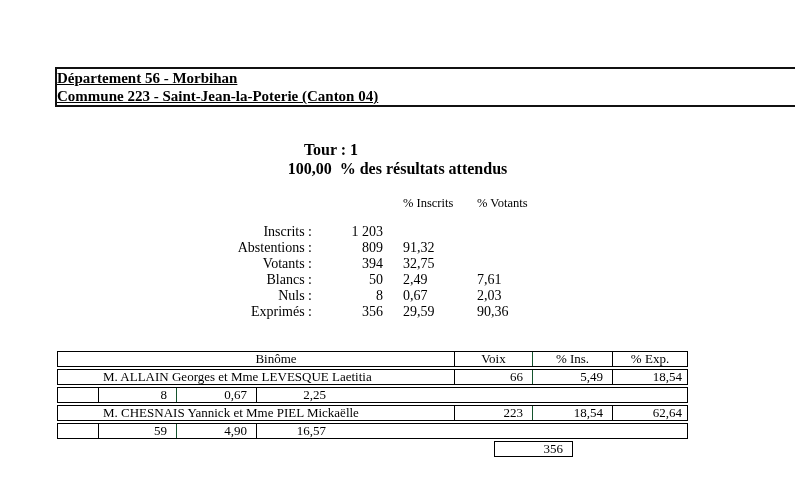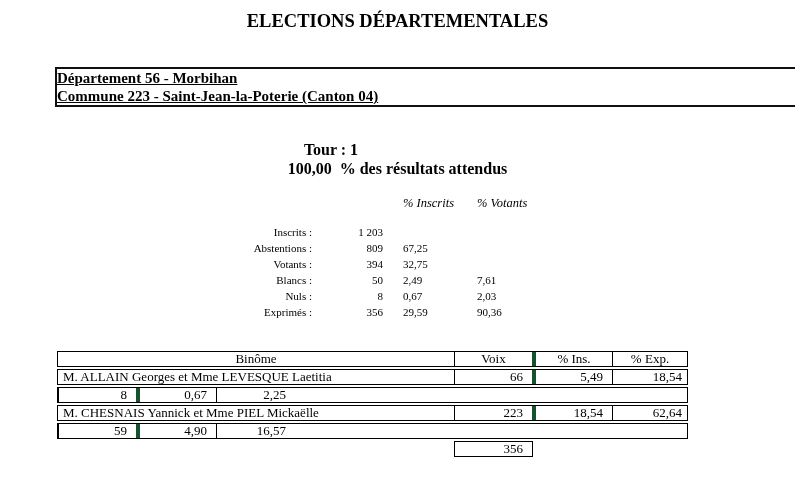--- a/index.html
+++ b/index.html
@@ -29,60 +29,59 @@
 
   .tour-line1 {
     position: absolute; top: 141px; left: 0; width: 662px;
     text-align: center; font-size: 16px; font-weight: bold;
   }
   .tour-line2 {
     position: absolute; top: 160px; left: 0; width: 795px;
     text-align: center; font-size: 16px; font-weight: bold; white-space: pre;
   }
 
-  .stats-header { position: absolute; top: 195px; font-size: 12.5px; line-height: 16px; font-style: italic; }
+  .stats-header { position: absolute; top: 195px; font-size: 12.5px; line-height: 16px; }
   .hdr-inscrits { left: 403px; }
   .hdr-votants  { left: 477px; }
 
-  .stat-row { position: absolute; left: 0; width: 795px; height: 16px; font-size: 11px; line-height: 16px; }
+  .stat-row { position: absolute; left: 0; width: 795px; height: 16px; font-size: 14px; line-height: 16px; }
   .stat-label { position: absolute; left: 150px; width: 162px; text-align: right; }
   .stat-value { position: absolute; left: 316px; width: 67px;  text-align: right; }
   .stat-pct1  { position: absolute; left: 403px; width: 64px;  text-align: left; }
   .stat-pct2  { position: absolute; left: 477px; width: 64px;  text-align: left; }
 
   .results {
     position: absolute; left: 57px; top: 351px; width: 631px;
     display: flex; flex-direction: column; gap: 2px; font-size: 13px;
   }
   .trow {
     display: flex; height: 16px; box-sizing: border-box;
-    border: 1px solid #000; align-items: stretch; background: #fff;
+    border: 1px solid #000; align-items: stretch; background: #fff; padding-left: 40px;
   }
   .trow.total { border: none; }
   .cell {
     box-sizing: border-box; display: flex; align-items: center;
     overflow: hidden; white-space: nowrap;
   }
   .c-name { flex: 1 1 auto; padding-left: 5px; }
   .c-voix { width: 78px; border-left: 1px solid #000; justify-content: flex-end; padding-right: 9px; }
-  .c-ins  { width: 80px; border-left: 4px solid #14532d; justify-content: flex-end; padding-right: 9px; }
+  .c-ins  { width: 80px; border-left: 1px solid #14532d; justify-content: flex-end; padding-right: 9px; }
   .c-exp  { width: 75px; border-left: 1px solid #000; justify-content: flex-end; padding-right: 5px; }
   .trow.header .cell { justify-content: center; padding: 0; }
   .total-box {
     margin-left: 397px; width: 79px; height: 16px; box-sizing: border-box;
     border: 1px solid #000; display: flex; align-items: center;
     justify-content: flex-end; padding-right: 9px;
   }
 </style>
 </head>
 <body>
 
 <div class="page">
 
-  <div class="title">ELECTIONS DÉPARTEMENTALES</div>
 
   <div class="header-box">
     <div>Département 56 - Morbihan</div>
     <div>Commune 223 - Saint-Jean-la-Poterie (Canton 04)</div>
   </div>
 
   <div class="tour-line1">Tour : 1</div>
   <div class="tour-line2">100,00  % des résultats attendus</div>
 
   <div class="stats-header hdr-inscrits">% Inscrits</div>
@@ -91,21 +90,21 @@
   <div id="stats-rows">
       <div class="stat-row" style="top: 224px;">
     <span class="stat-label">Inscrits :</span>
     <span class="stat-value">1 203</span>
     <span class="stat-pct1"></span>
     <span class="stat-pct2"></span>
   </div>
       <div class="stat-row" style="top: 240px; padding-left: 8px;">
     <span class="stat-label">Abstentions :</span>
     <span class="stat-value">809</span>
-    <span class="stat-pct1">67,25</span>
+    <span class="stat-pct1">91,32</span>
     <span class="stat-pct2"></span>
   </div>
       <div class="stat-row" style="top: 256px;">
     <span class="stat-label">Votants :</span>
     <span class="stat-value">394</span>
     <span class="stat-pct1">32,75</span>
     <span class="stat-pct2"></span>
   </div>
       <div class="stat-row" style="top: 272px;">
     <span class="stat-label">Blancs :</span>

